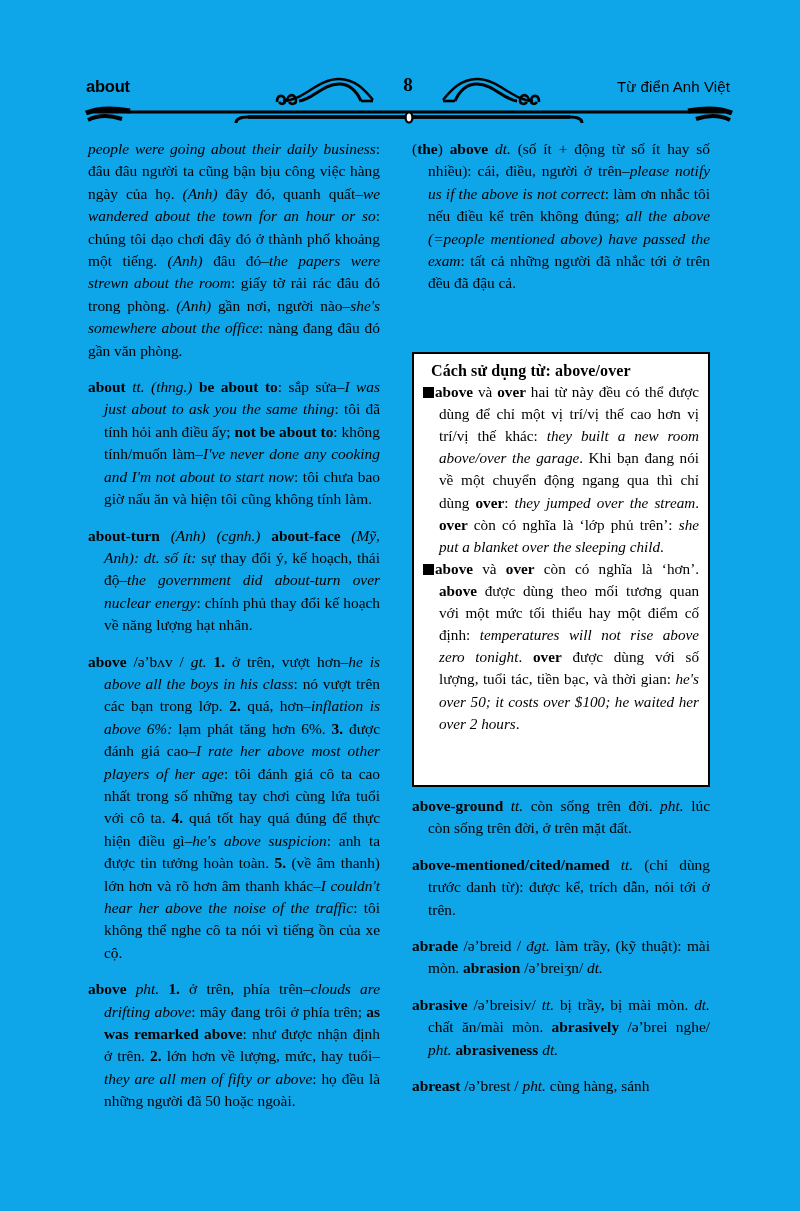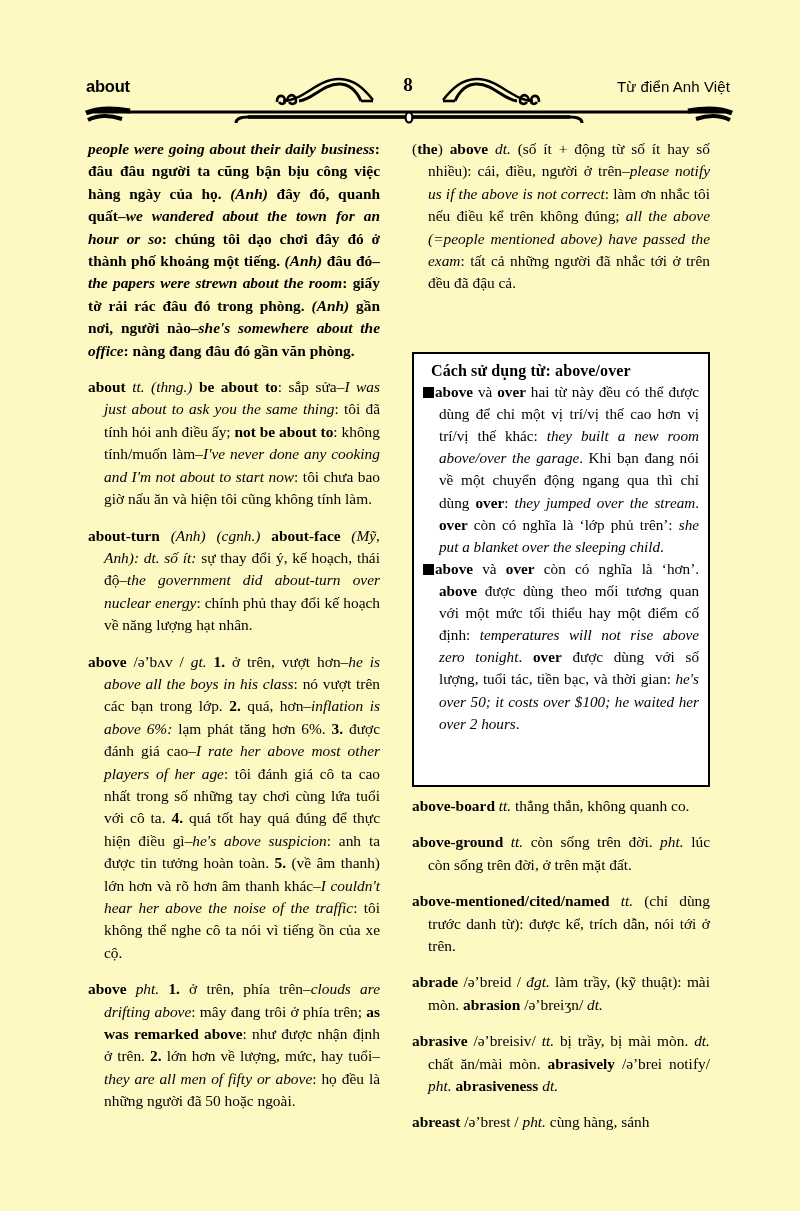--- a/index.html
+++ b/index.html
@@ -14,21 +14,21 @@
     font-family: "Liberation Serif", "DejaVu Serif", serif;
     color: #000000;
     overflow: hidden;
   }
 
   .page {
     position: absolute;
     left: 0; top: 0;
     width: 800px;
     height: 1211px;
-    background: #fef9c3;
+    background: #0ea5e9;
   }
 
   
   .header {
     position: absolute;
     left: 86px;
     top: 74px;
     width: 644px;
     height: 34px;
   }
@@ -202,21 +202,21 @@
       <path d="M604 5 C620 2 636 2 648 7" fill="none" stroke="#000" stroke-width="5"></path>
       <path d="M612 13 C624 9 636 9 646 14" fill="none" stroke="#000" stroke-width="4"></path>
       <path d="M152 17 C152 12 158 11 164 11 L486 11 C492 11 498 12 498 17" fill="none" stroke="#000" stroke-width="3"></path>
       <path d="M164 11 L486 11" stroke="#000" stroke-width="3.4"></path>
       <ellipse cx="325" cy="11.5" rx="3.4" ry="5" fill="#fff" stroke="#000" stroke-width="2.2"></ellipse>
     </svg>
   </div>
 
   <div class="col col-left">
 
-    <div class="entry" style="padding-left:0;text-indent:0;font-weight:bold;">
+    <div class="entry" style="padding-left:0;text-indent:0;">
       <i>people were going about their daily business</i><span>: đâu đâu người ta cũng bận bịu công việc hàng ngày của họ. </span><i>(Anh)</i><span> đây đó, quanh quất–</span><i>we wandered about the town for an hour or so</i><span>: chúng tôi dạo chơi đây đó ở thành phố khoảng một tiếng. </span><i>(Anh)</i><span> đâu đó–</span><i>the papers were strewn about the room</i><span>: giấy tờ rải rác đâu đó trong phòng. </span><i>(Anh)</i><span> gần nơi, người nào–</span><i>she's somewhere about the office</i><span>: nàng đang đâu đó gần văn phòng.</span>
     </div>
 
     <div class="entry">
       <b class="hw">about</b><span> </span><i>tt.</i><span> </span><i>(thng.)</i><span> </span><b>be about to</b><span>: sắp sửa–</span><i>I was just about to ask you the same thing</i><span>: tôi đã tính hỏi anh điều ấy; </span><b>not be about to</b><span>: không tính/muốn làm–</span><i>I've never done any cooking and I'm not about to start now</i><span>: tôi chưa bao giờ nấu ăn và hiện tôi cũng không tính làm.</span>
     </div>
 
     <div class="entry">
       <b class="hw">about-turn</b><span> </span><i>(Anh)</i><span> </span><i>(cgnh.)</i><span> </span><b>about-face</b><span> </span><i>(Mỹ, Anh)</i><i>: dt. số ít:</i><span> sự thay đổi ý, kế hoạch, thái độ–</span><i>the government did about-turn over nuclear energy</i><span>: chính phủ thay đổi kế hoạch về năng lượng hạt nhân.</span>
     </div>
@@ -247,39 +247,36 @@
       <span class="sq"></span><b>above</b><span> và </span><b>over</b><span> hai từ này đều có thể được dùng để chỉ một vị trí/vị thế cao hơn vị trí/vị thế khác: </span><i>they built a new room above/over the garage</i><span>. Khi bạn đang nói về một chuyển động ngang qua thì chỉ dùng </span><b>over</b><span>: </span><i>they jumped over the stream</i><span>. </span><b>over</b><span> còn có nghĩa là ‘lớp phủ trên’: </span><i>she put a blanket over the sleeping child</i><span>.</span>
     </div>
 
     <div class="usage-item">
       <span class="sq"></span><b>above</b><span> và </span><b>over</b><span> còn có nghĩa là ‘hơn’. </span><b>above</b><span> được dùng theo mối tương quan với một mức tối thiểu hay một điểm cố định: </span><i>temperatures will not rise above zero tonight</i><span>. </span><b>over</b><span> được dùng với số lượng, tuổi tác, tiền bạc, và thời gian: </span><i>he's over 50; it costs over $100; he waited her over 2 hours</i><span>.</span>
     </div>
   </div>
 
   <div class="bottom-col-right-lower">
 
-    <div class="entry">
-      <b class="hw">above-board</b><span> </span><i>tt.</i><span> </span><span>thẳng thắn, không quanh co.</span>
-    </div>
 
     <div class="entry">
       <b class="hw">above-ground</b><span> </span><i>tt.</i><span> </span><span>còn sống trên đời. </span><i>pht.</i><span> </span><span>lúc còn sống trên đời, ở trên mặt đất.</span>
     </div>
 
     <div class="entry">
       <b class="hw">above-mentioned/cited/named</b><span> </span><i>tt.</i><span> </span><span>(chỉ dùng trước danh từ): được kể, trích dẫn, nói tới ở trên.</span>
     </div>
 
 
     <div class="entry">
       <b class="hw">abrade</b><span> </span><span>/ə’breid /</span><span> </span><i>đgt.</i><span> </span><span>làm trầy, (kỹ thuật): mài mòn. </span><b>abrasion</b><span> </span><span>/ə’breiʒn/</span><span> </span><i>dt.</i>
     </div>
 
     <div class="entry">
-      <b class="hw">abrasive</b><span> </span><span>/ə’breisiv/</span><span> </span><i>tt.</i><span> </span><span>bị trầy, bị mài mòn. </span><i>dt.</i><span> </span><span>chất ăn/mài mòn. </span><b>abrasively</b><span> </span><span>/ə’brei notify/</span><span> </span><i>pht.</i><span> </span><b>abrasiveness</b><span> </span><i>dt.</i>
+      <b class="hw">abrasive</b><span> </span><span>/ə’breisiv/</span><span> </span><i>tt.</i><span> </span><span>bị trầy, bị mài mòn. </span><i>dt.</i><span> </span><span>chất ăn/mài mòn. </span><b>abrasively</b><span> </span><span>/ə’brei nghe/</span><span> </span><i>pht.</i><span> </span><b>abrasiveness</b><span> </span><i>dt.</i>
     </div>
 
     <div class="entry">
       <b class="hw">abreast</b><span> </span><span>/ə’brest /</span><span> </span><i>pht.</i><span> </span><span>cùng hàng, sánh</span>
     </div>
 
   </div>
 
 </div>
 

